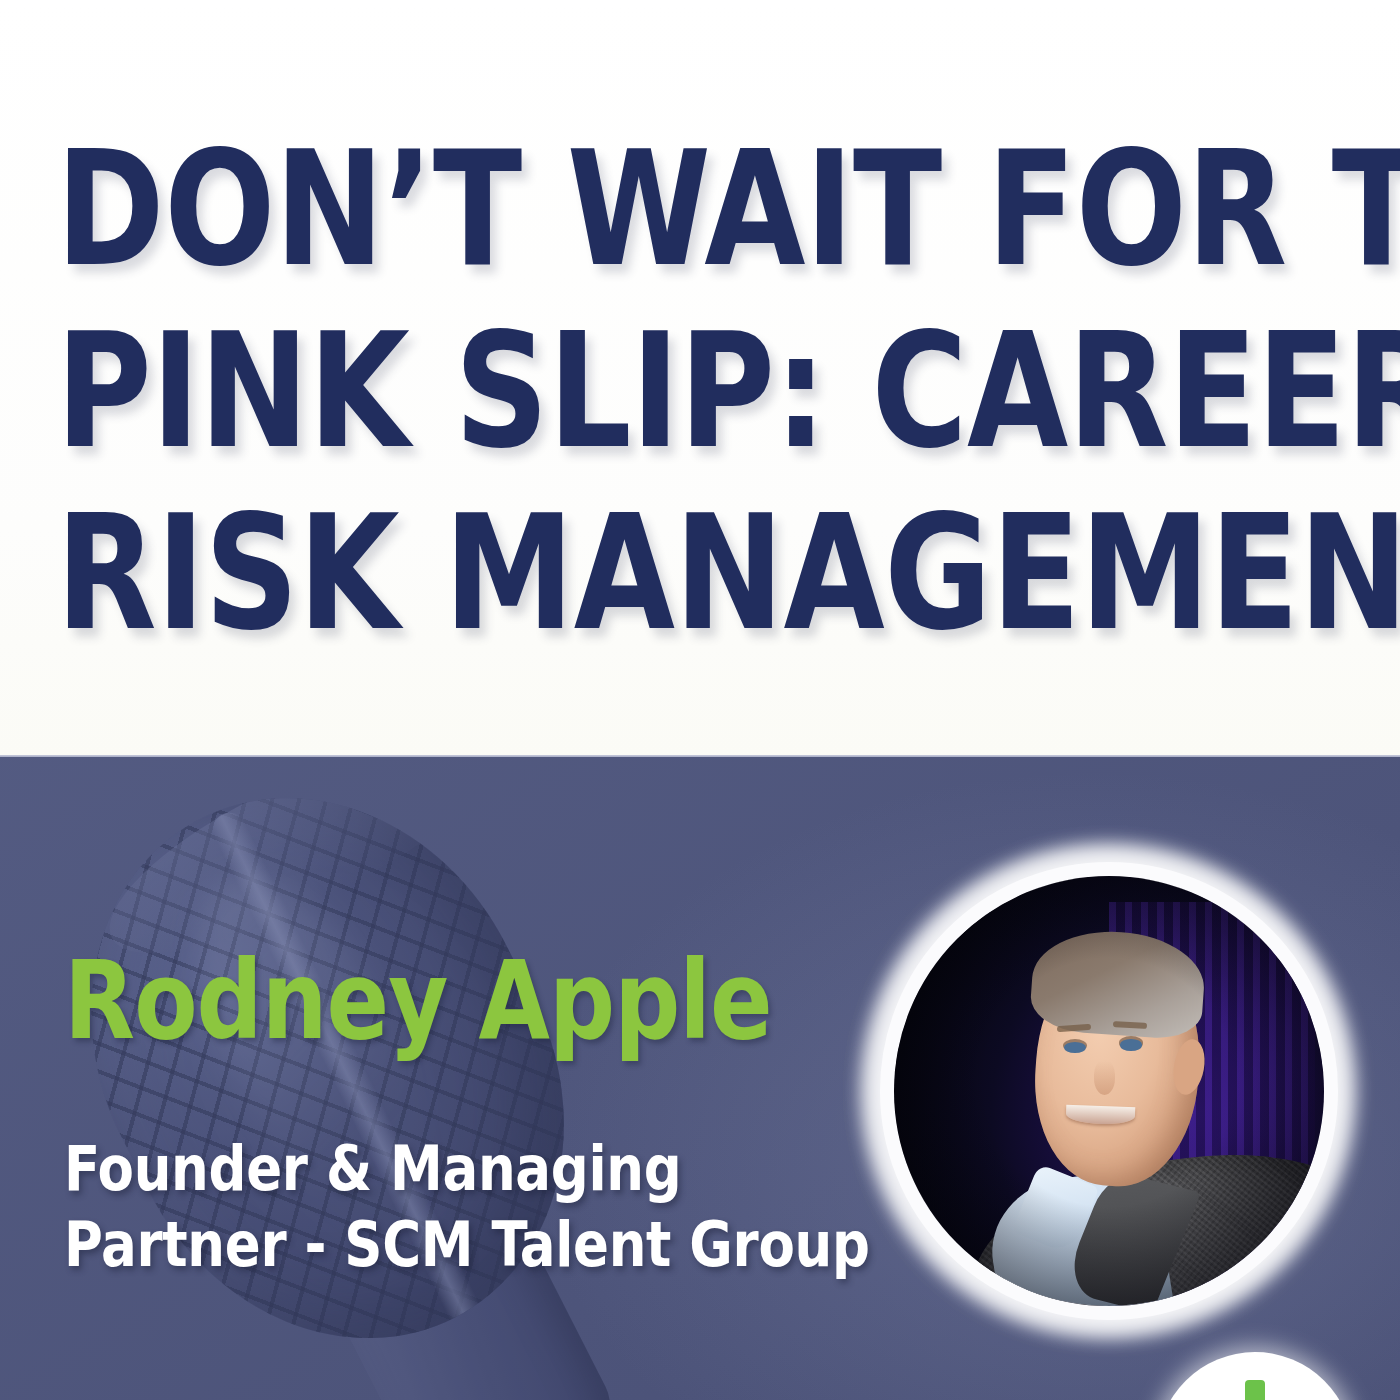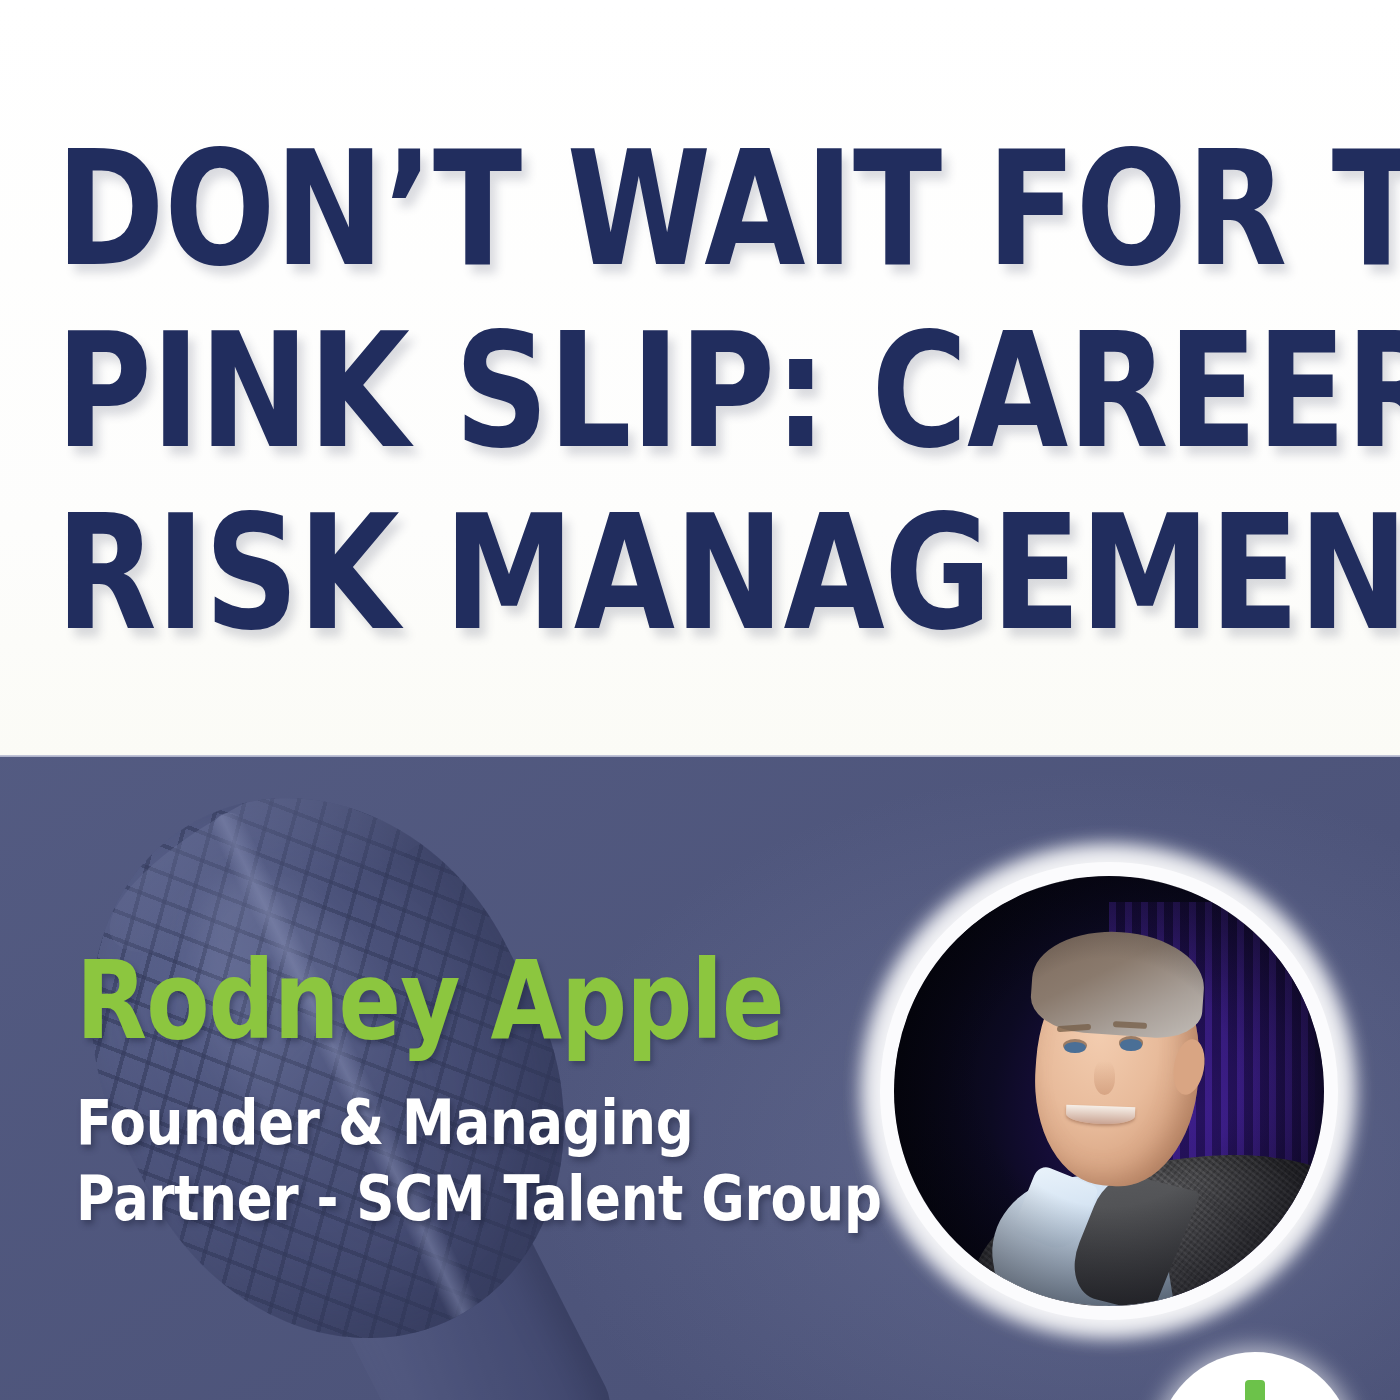--- a/index.html
+++ b/index.html
@@ -155,39 +155,39 @@
     width: 160px;
     height: 400px;
     border-radius: 100px / 200px;
     background: linear-gradient(160deg, rgba(176,184,218,0.30) 0%, rgba(176,184,218,0.02) 70%);
     filter: blur(14px);
   }
 
   
   .guest-text {
     position: absolute;
-    left: 76px;
+    left: 64px;
     top: 190px;
     width: 740px;
   }
   .guest-name {
     display: block;
     color: #8cc63f;
     font-family: "Liberation Sans Narrow", "DejaVu Sans Condensed", "Liberation Sans", sans-serif;
     font-weight: 700;
     font-size: 108px;
     line-height: 108px;
     letter-spacing: -1px;
     white-space: nowrap;
     transform: scaleX(0.95);
     transform-origin: left center;
     text-shadow: 3px 4px 6px rgba(26,31,56,0.35);
   }
   .guest-role {
-    margin-top: 30px;
+    margin-top: 76px;
   }
   .guest-role-line {
     display: block;
     color: #ffffff;
     font-family: "Liberation Sans Narrow", "DejaVu Sans Condensed", "Liberation Sans", sans-serif;
     font-weight: 700;
     font-size: 62px;
     line-height: 76px;
     letter-spacing: -0.3px;
     white-space: nowrap;

